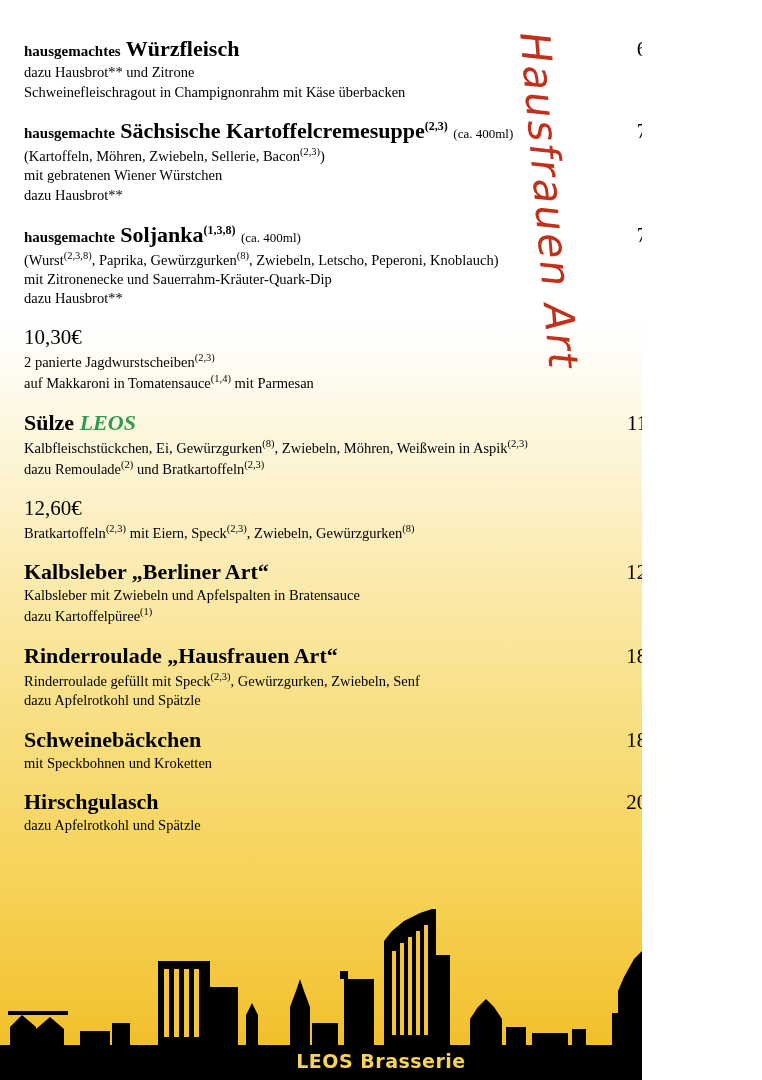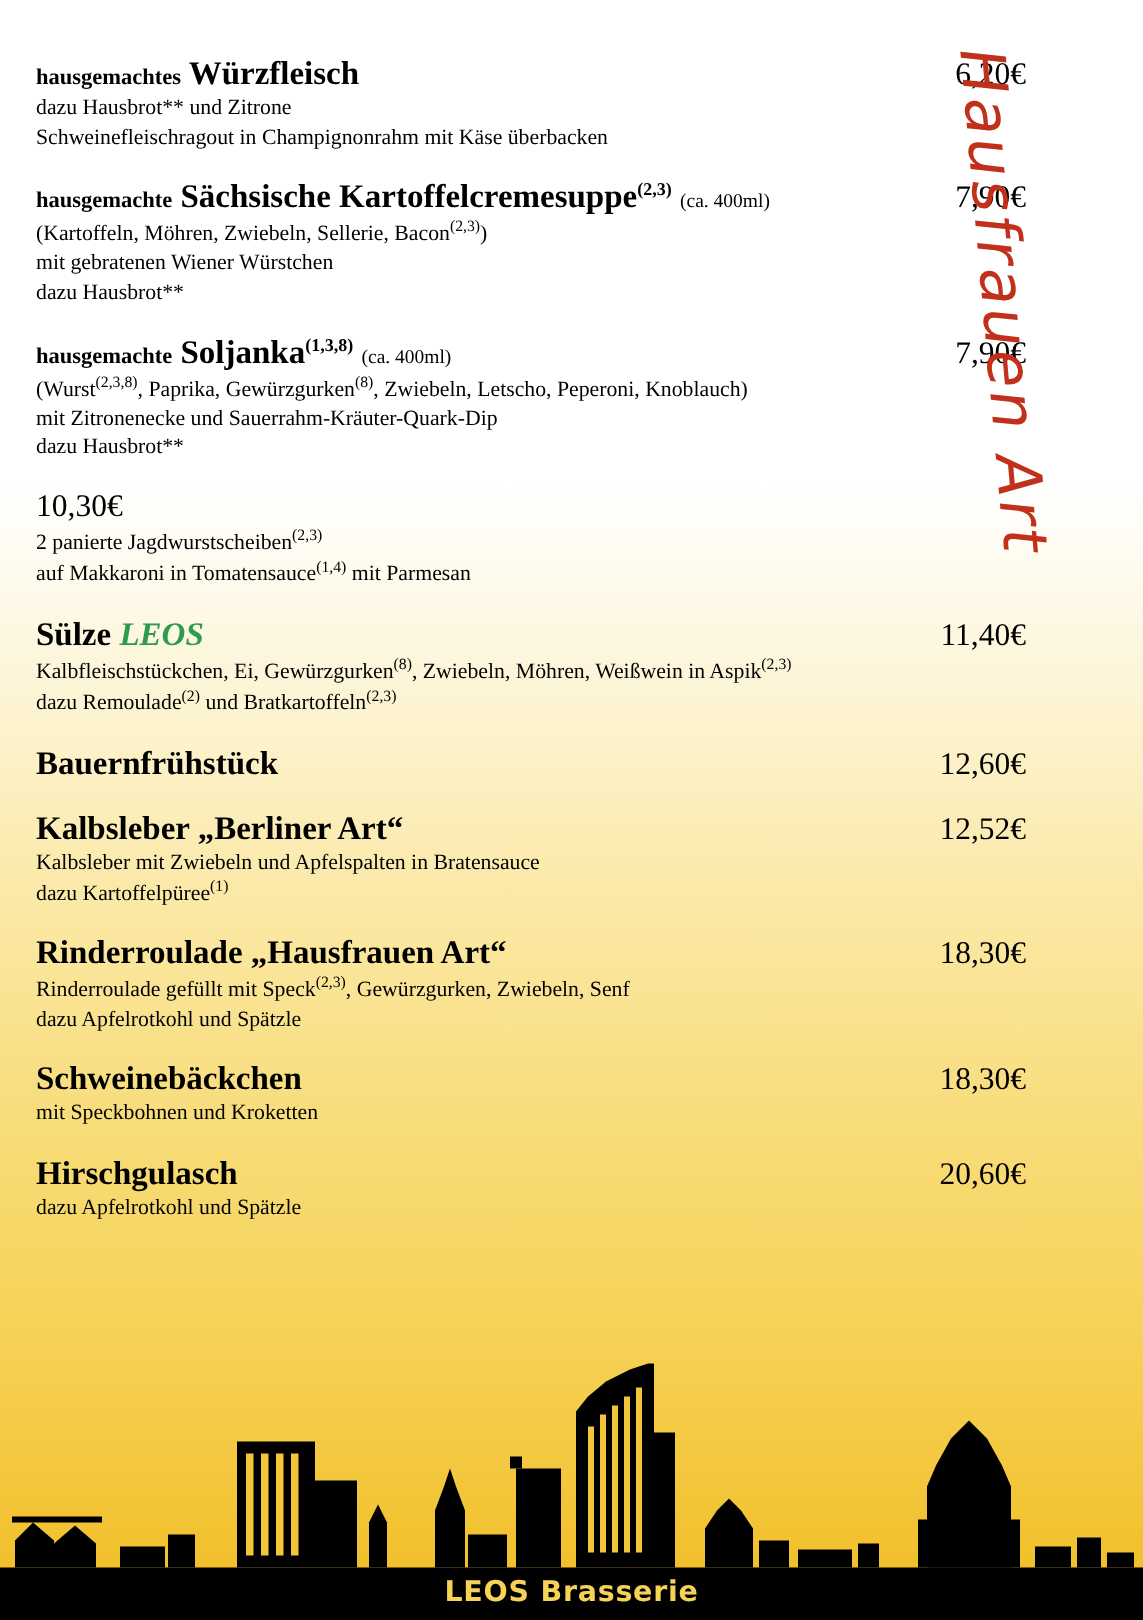--- a/index.html
+++ b/index.html
@@ -8,21 +8,21 @@
   }
   body {
     width: 762px;
     height: 1080px;
     font-family: "Liberation Serif", serif;
     background: #ffffff;
     overflow: hidden;
   }
   .page {
     position: relative;
-    width: 762px;
+    width: 642px;
     height: 1080px;
     background: linear-gradient(to bottom,
         #ffffff 0%,
         #ffffff 30%,
         #fdf5d8 42%,
         #fbe9a8 55%,
         #f8dc78 70%,
         #f6d257 82%,
         #f3c63a 92%,
         #f0bb22 100%);
@@ -178,23 +178,23 @@
       <div class="item">
         <div class="row">
           <div class="title">Sülze <span class="leos">LEOS</span></div>
           <div class="price">11,40€</div>
         </div>
         <div class="desc">Kalbfleischstückchen, Ei, Gewürzgurken<span class="sup">(8)</span>, Zwiebeln, Möhren, Weißwein in Aspik<span class="sup">(2,3)</span></div>
         <div class="desc">dazu Remoulade<span class="sup">(2)</span> und Bratkartoffeln<span class="sup">(2,3)</span></div>
       </div>
       <div class="item">
         <div class="row">
-          <div class="title">Bauernfrühstück</div>
           <div class="price">12,60€</div>
         </div>
+        <div class="desc">Bratkartoffeln<span class="sup">(2,3)</span> mit Eiern, Speck<span class="sup">(2,3)</span>, Zwiebeln, Gewürzgurken<span class="sup">(8)</span></div>
       </div>
       <div class="item">
         <div class="row">
           <div class="title">Kalbsleber „Berliner Art“</div>
           <div class="price">12,52€</div>
         </div>
         <div class="desc">Kalbsleber mit Zwiebeln und Apfelspalten in Bratensauce</div>
         <div class="desc">dazu Kartoffelpüree<span class="sup">(1)</span></div>
       </div>
       <div class="item">

